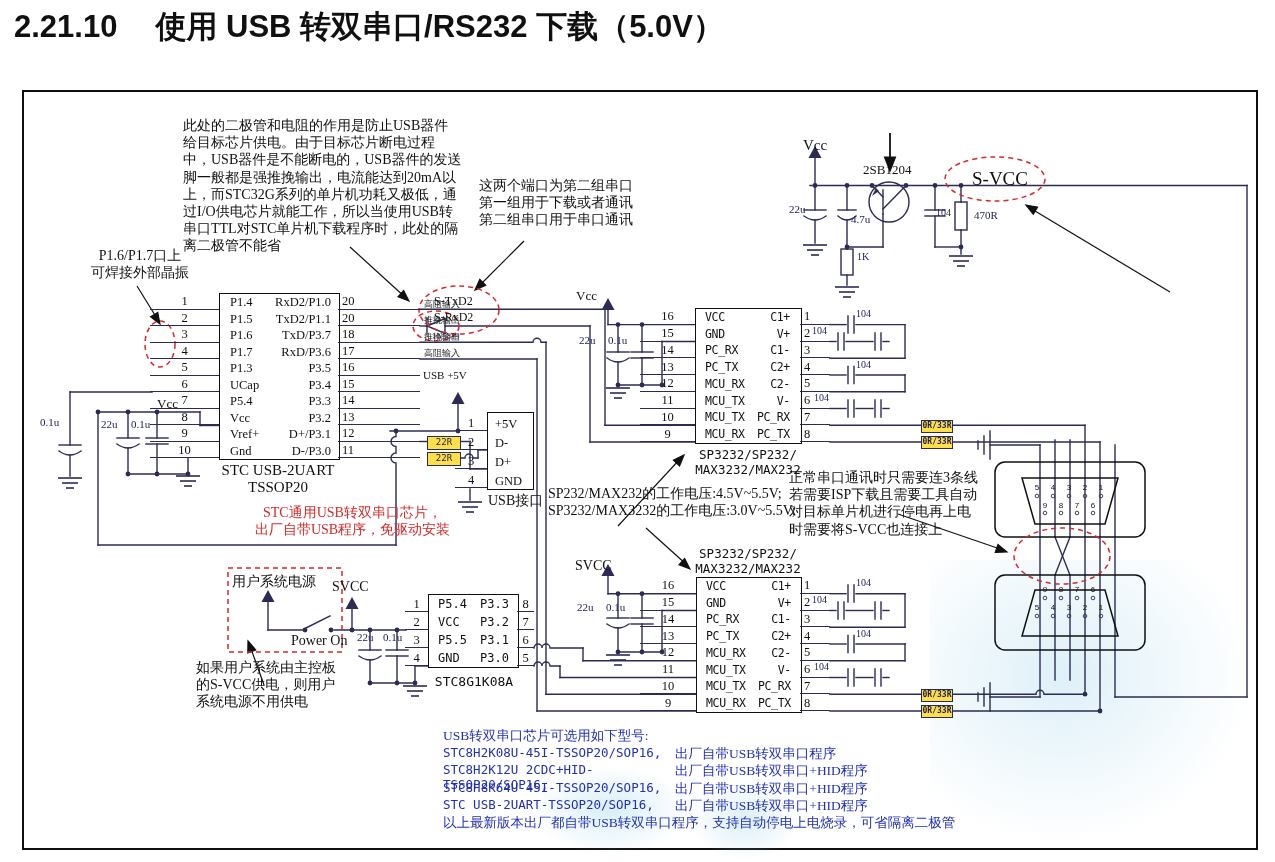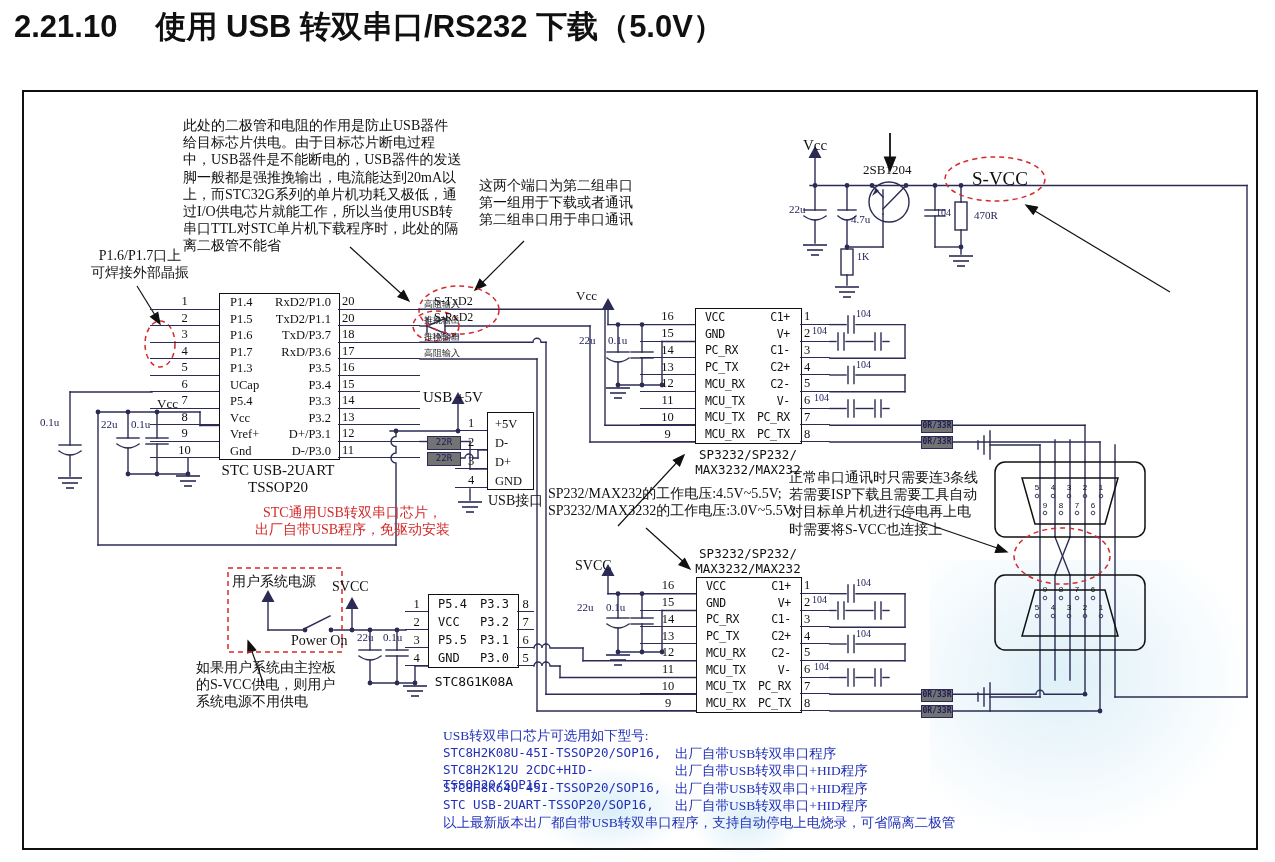--- a/index.html
+++ b/index.html
@@ -23,21 +23,21 @@
   .pincol{position:absolute;display:flex;flex-direction:column}
   .pincol .row{height:var(--h);box-sizing:border-box;display:flex;align-items:flex-end;padding-bottom:1px}
   .stubs .row{border-bottom:1.4px solid #2b2b55}
   .pincol .t{font:12.5px "Liberation Serif",serif;color:#101010;line-height:1;padding-left:4px}
   .pincol.c .t{padding-left:0;margin:0 auto}
   .pincol.r .row{justify-content:flex-end}
   .pincol.r .t{padding-left:0;padding-right:3px}
   .pincol.mono .t{font:11.5px "DejaVu Sans Mono",monospace;letter-spacing:-0.3px}
   .pincol.mono12 .t{font:12px "DejaVu Sans Mono",monospace}
   .pincol .drv{font:9px "Liberation Sans",sans-serif;color:#222;line-height:1;white-space:nowrap}
-  .rbox{position:absolute;border:1.3px solid #2b2b55;background:#737373;text-align:center;
+  .rbox{position:absolute;border:1.3px solid #2b2b55;background:#fde047;text-align:center;
         font:9px/11px "DejaVu Sans Mono",monospace;color:#1c1c55}
   .rbox.b{font:8px/10px "DejaVu Sans Mono",monospace;font-weight:bold}
   .dbrow{position:absolute;display:flex}
   .dbrow span{width:16px;text-align:center;font:8px "Liberation Sans",sans-serif;color:#101010}
   #bluenote .hdr,#bluenote .ftr{position:absolute;font:13.5px "Liberation Serif",serif;white-space:nowrap}
   #bluenote .items{position:absolute;display:flex;flex-direction:column}
   #bluenote .items .brow{height:17.4px;display:flex;align-items:flex-start}
   #bluenote .items .model{width:232px;font:12.5px "DejaVu Sans Mono",monospace}
   #bluenote .items .desc{font:13.5px "Liberation Serif",serif}
   svg{position:absolute;left:0;top:0;pointer-events:none}
@@ -457,21 +457,21 @@
 系统电源不用供电</div>
   <div class="note" style="left:232px;top:573px">用户系统电源</div>
   <div class="note" style="left:291px;top:632px">Power On</div>
 
   <div class="plabel" style="left:803px;top:137px;font-size:15px">Vcc</div>
   <div class="plabel" style="left:972px;top:168px;font-size:19px">S-VCC</div>
   <div class="plabel" style="left:157px;top:396px;font-size:13px">Vcc</div>
   <div class="plabel" style="left:576px;top:288px;font-size:13px">Vcc</div>
   <div class="plabel" style="left:575px;top:558px">SVCC</div>
   <div class="plabel" style="left:332px;top:579px">SVCC</div>
-  <div class="plabel" style="left:423px;top:389px;font-size:15px">USB +5V</div>
+  <div class="plabel" style="left:423px;top:369px;font-size:11px">USB +5V</div>
 
   <div class="plabel" style="left:863px;top:162px;font-size:13px">2SB1204</div>
   <div class="val" style="left:789px;top:203px">22u</div>
   <div class="val" style="left:851px;top:213px">4.7u</div>
   <div class="val s" style="left:857px;top:251px">1K</div>
   <div class="val s" style="left:936px;top:207px">104</div>
   <div class="val" style="left:974px;top:209px">470R</div>
   <div class="val" style="left:40px;top:416px">0.1u</div>
   <div class="val" style="left:101px;top:418px">22u</div>
   <div class="val" style="left:131px;top:418px">0.1u</div>

